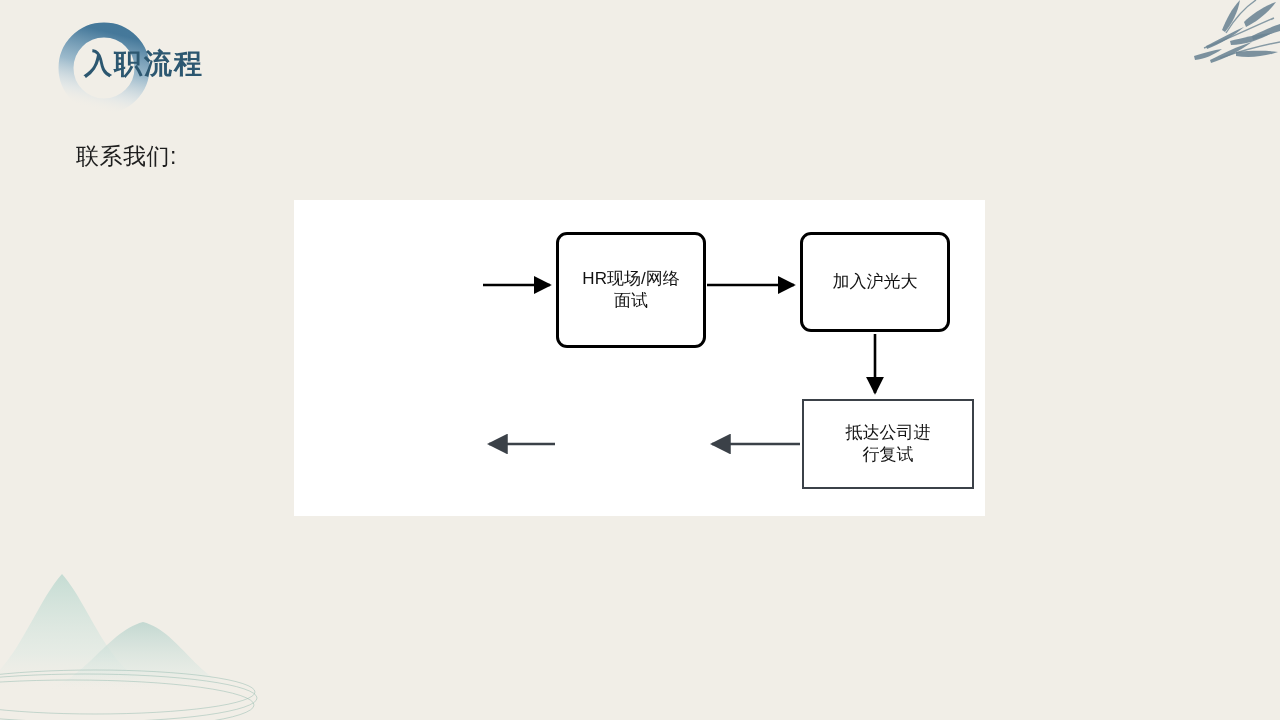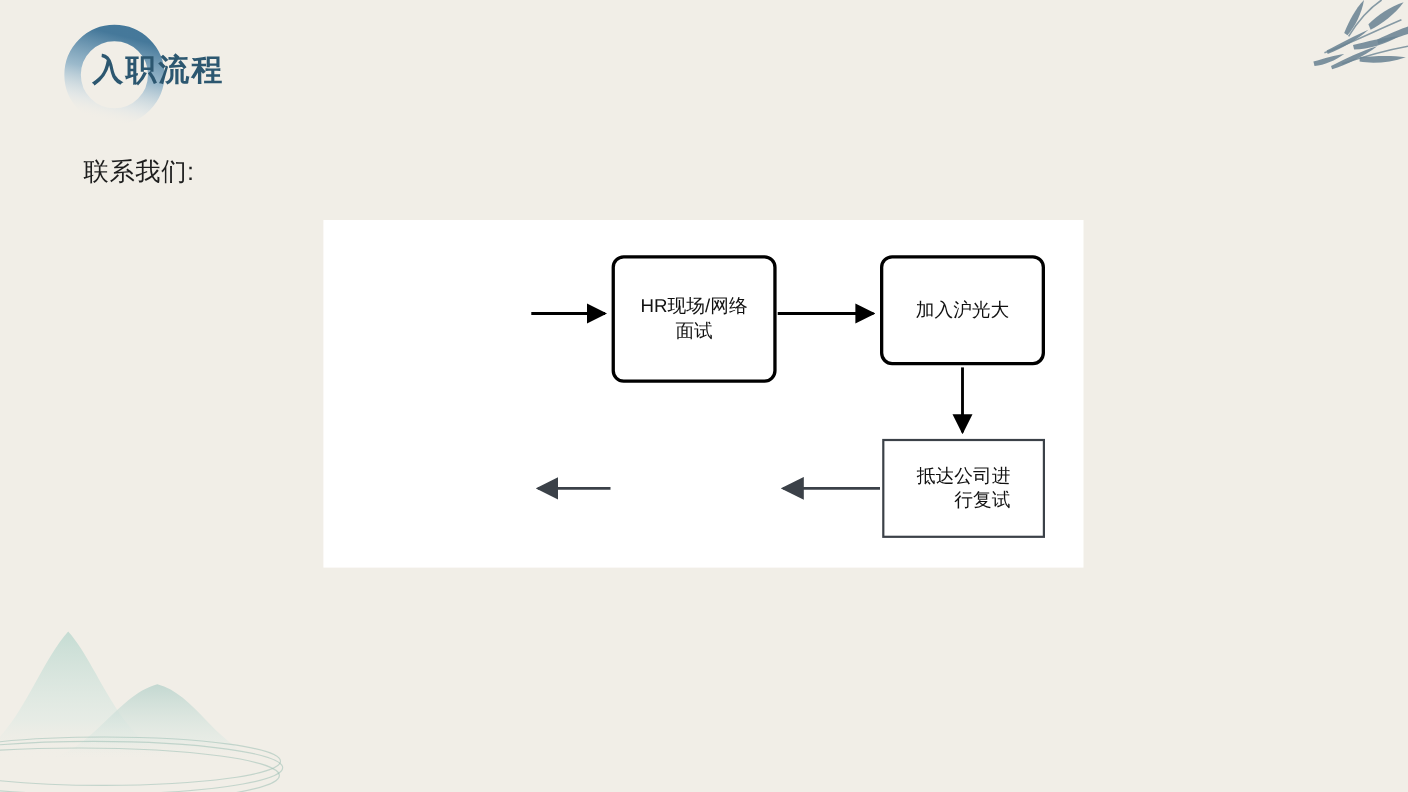--- a/index.html
+++ b/index.html
@@ -117,21 +117,21 @@
   }
   .node-bottom {
     border: 2px solid #3B4148;
     border-radius: 0;
   }
 
   
   #node-1 { left: 40px;  top: 32px;  width: 148px; height: 100px; }
   #node-2 { left: 262px; top: 32px;  width: 150px; height: 116px; }
   #node-3 { left: 506px; top: 32px;  width: 150px; height: 100px; }
-  #node-4 { left: 508px; top: 199px; width: 148px; height: 90px; text-align: right;  }
+  #node-4 { left: 508px; top: 199px; width: 172px; height: 90px;  }
   #node-5 { left: 263px; top: 199px; width: 148px; height: 90px;  }
   #node-6 { left: 40px;  top: 199px; width: 148px; height: 90px;  }
 </style>
 </head>
 <body>
 
 <div id="slide">
 
   <svg class="deco-mountains" viewBox="0 0 330 180" aria-hidden="true">
     <defs>

